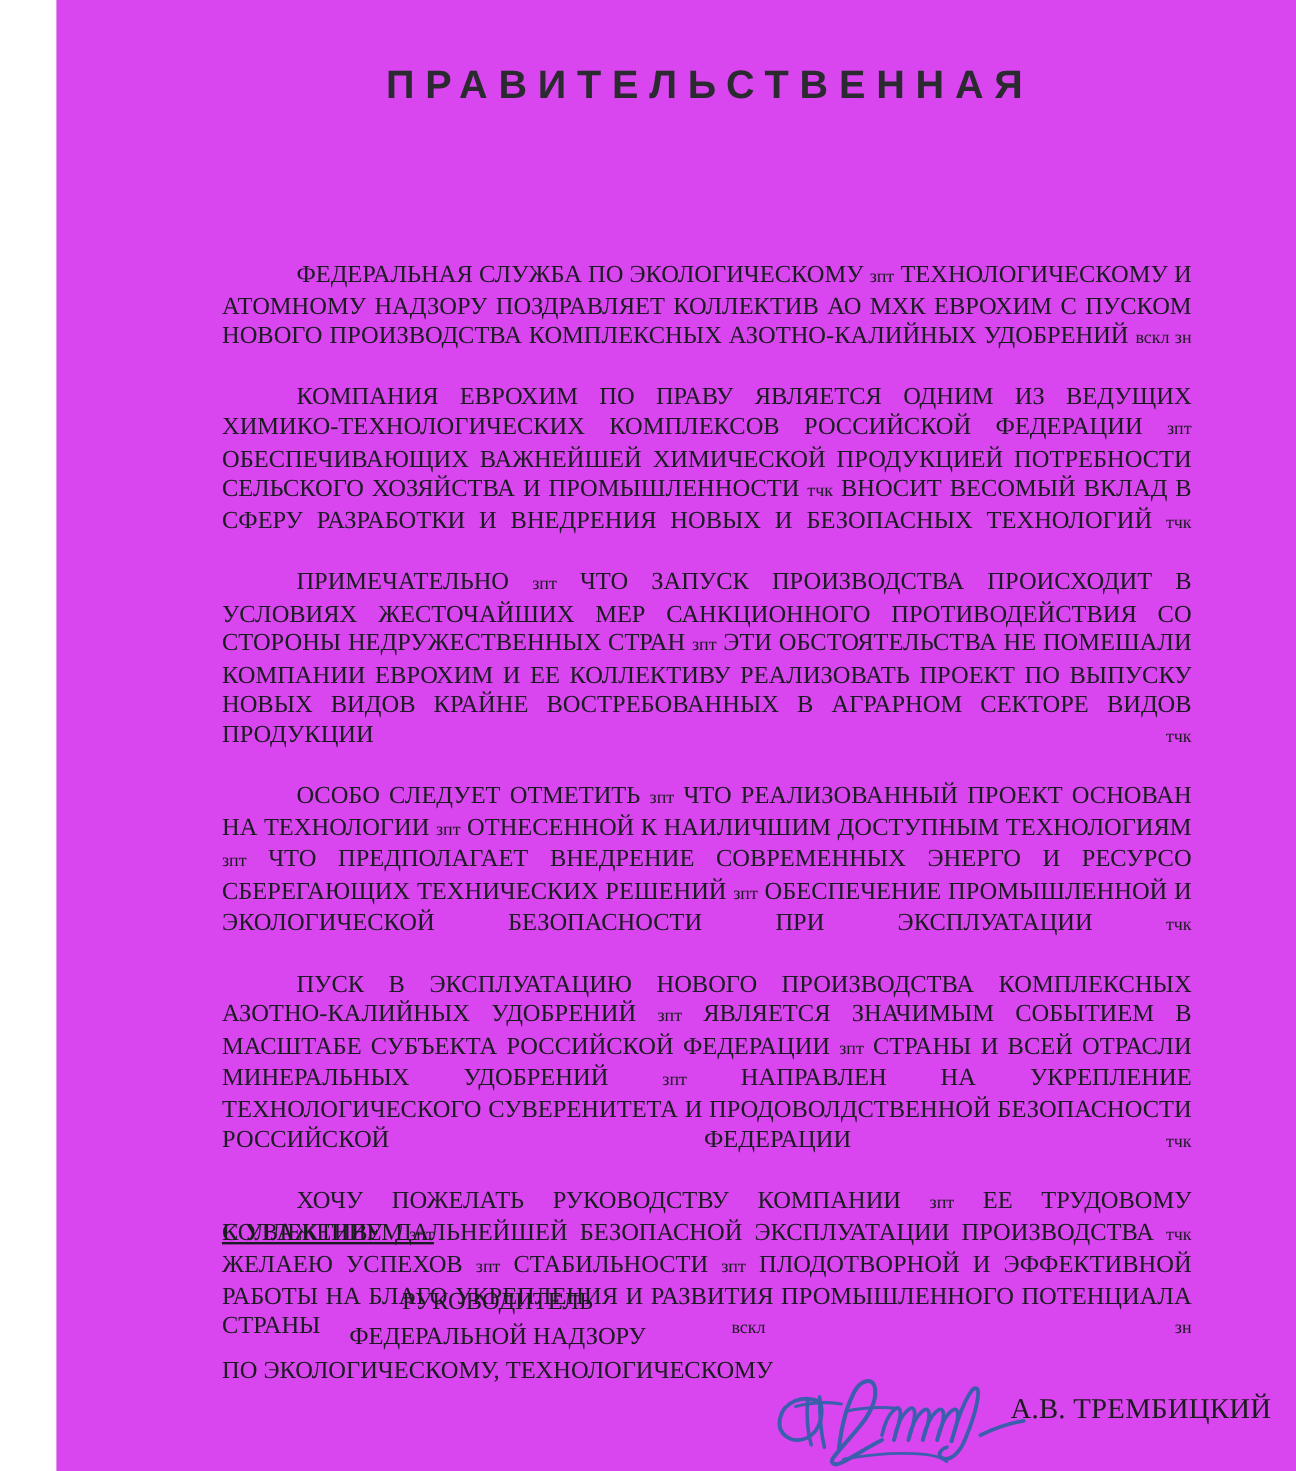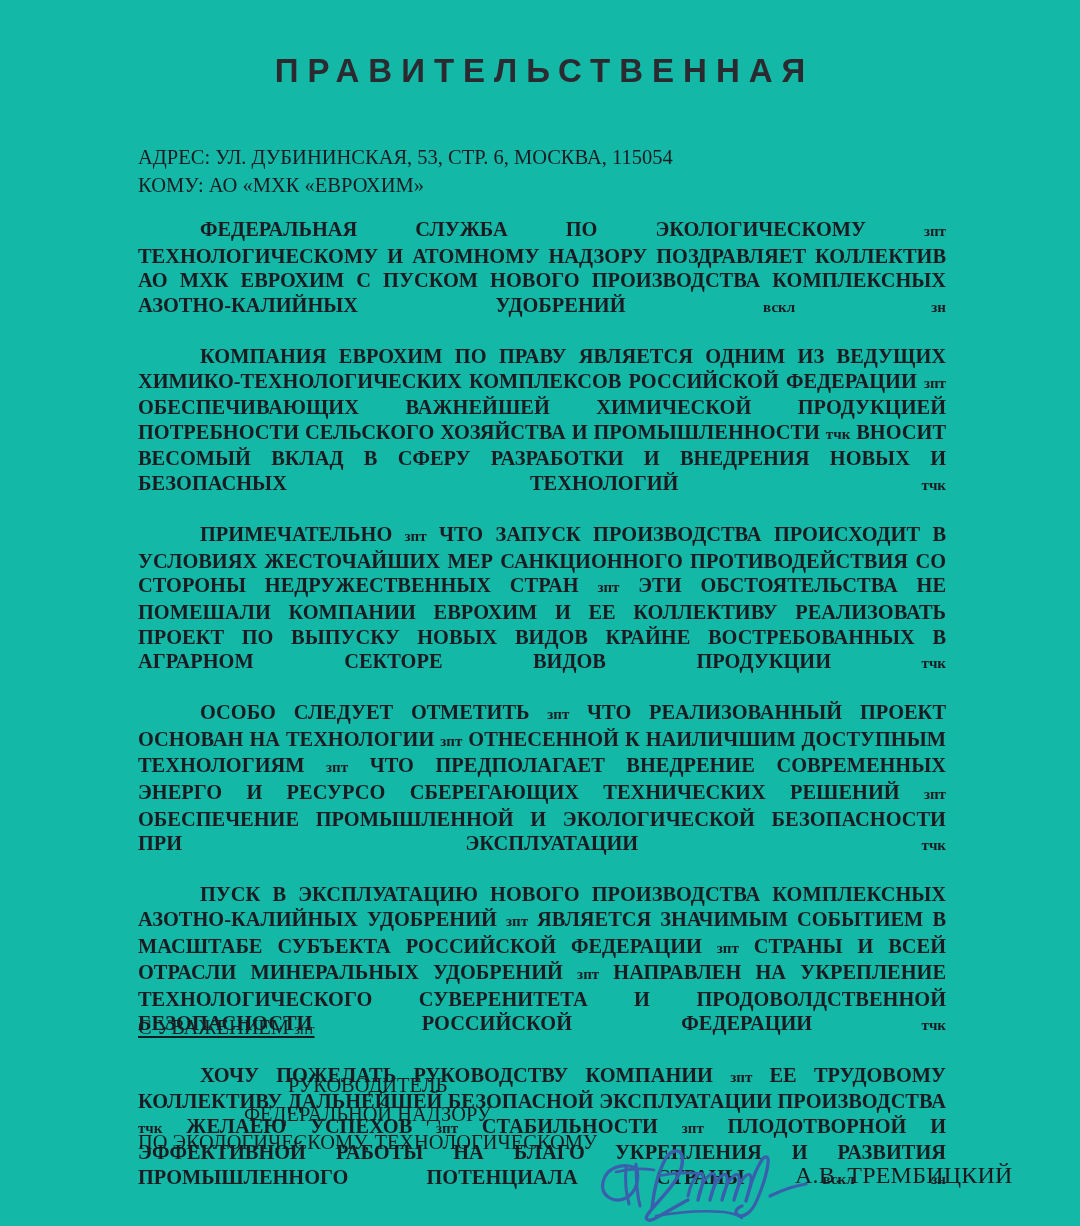--- a/index.html
+++ b/index.html
@@ -13,21 +13,22 @@
     height: 1226px;
     position: relative;
     font-family: "Liberation Serif", "DejaVu Serif", serif;
     color: #1b1b1f;
     overflow: hidden;
   }
 
   .page {
     position: absolute;
     inset: 0;
-    background: #14b8a6;
+    background: #d946ef;
+    margin-left: 47px;
   }
 
   
   .doc-title {
     position: absolute;
     top: 52px;
     left: 0;
     width: 1080px;
     text-align: center;
     font-family: "Liberation Sans", "DejaVu Sans", sans-serif;
@@ -49,21 +50,20 @@
     color: #1b1b22;
   }
   .addr-line { white-space: nowrap; }
 
   
   .body-block {
     position: absolute;
     top: 217px;
     left: 138px;
     width: 808px;
-    font-weight: bold;
   }
   .para {
     font-size: 20.4px;
     line-height: 24.6px;
     text-align: justify;
     text-justify: inter-word;
     text-indent: 62px;
     margin: 0;
     hyphens: none;
     color: #1b1b22;
@@ -118,24 +118,20 @@
     letter-spacing: 0.2px;
   }
 </style>
 </head>
 <body>
 
 <div class="page">
 
   <div class="doc-title">ПРАВИТЕЛЬСТВЕННАЯ</div>
 
-  <div class="addr-block">
-    <div class="addr-line">АДРЕС: УЛ. ДУБИНИНСКАЯ, 53, СТР. 6, МОСКВА, 115054</div>
-    <div class="addr-line">КОМУ: АО «МХК «ЕВРОХИМ»</div>
-  </div>
 
   <div class="body-block">
     <p class="para">ФЕДЕРАЛЬНАЯ СЛУЖБА ПО ЭКОЛОГИЧЕСКОМУ <span class="mk">зпт</span> ТЕХНОЛОГИЧЕСКОМУ И АТОМНОМУ НАДЗОРУ ПОЗДРАВЛЯЕТ КОЛЛЕКТИВ АО МХК ЕВРОХИМ С ПУСКОМ НОВОГО ПРОИЗВОДСТВА КОМПЛЕКСНЫХ АЗОТНО-КАЛИЙНЫХ УДОБРЕНИЙ <span class="mk">вскл зн</span></p>
     <p class="para">КОМПАНИЯ ЕВРОХИМ ПО ПРАВУ ЯВЛЯЕТСЯ ОДНИМ ИЗ ВЕДУЩИХ ХИМИКО-ТЕХНОЛОГИЧЕСКИХ КОМПЛЕКСОВ РОССИЙСКОЙ ФЕДЕРАЦИИ <span class="mk">зпт</span> ОБЕСПЕЧИВАЮЩИХ ВАЖНЕЙШЕЙ ХИМИЧЕСКОЙ ПРОДУКЦИЕЙ ПОТРЕБНОСТИ СЕЛЬСКОГО ХОЗЯЙСТВА И ПРОМЫШЛЕННОСТИ <span class="mk">тчк</span> ВНОСИТ ВЕСОМЫЙ ВКЛАД В СФЕРУ РАЗРАБОТКИ И ВНЕДРЕНИЯ НОВЫХ И БЕЗОПАСНЫХ ТЕХНОЛОГИЙ <span class="mk">тчк</span></p>
     <p class="para">ПРИМЕЧАТЕЛЬНО <span class="mk">зпт</span> ЧТО ЗАПУСК ПРОИЗВОДСТВА ПРОИСХОДИТ В УСЛОВИЯХ ЖЕСТОЧАЙШИХ МЕР САНКЦИОННОГО ПРОТИВОДЕЙСТВИЯ СО СТОРОНЫ НЕДРУЖЕСТВЕННЫХ СТРАН <span class="mk">зпт</span> ЭТИ ОБСТОЯТЕЛЬСТВА НЕ ПОМЕШАЛИ КОМПАНИИ ЕВРОХИМ И ЕЕ КОЛЛЕКТИВУ РЕАЛИЗОВАТЬ ПРОЕКТ ПО ВЫПУСКУ НОВЫХ ВИДОВ КРАЙНЕ ВОСТРЕБОВАННЫХ В АГРАРНОМ СЕКТОРЕ ВИДОВ ПРОДУКЦИИ <span class="mk">тчк</span></p>
     <p class="para">ОСОБО СЛЕДУЕТ ОТМЕТИТЬ <span class="mk">зпт</span> ЧТО РЕАЛИЗОВАННЫЙ ПРОЕКТ ОСНОВАН НА ТЕХНОЛОГИИ <span class="mk">зпт</span> ОТНЕСЕННОЙ К НАИЛИЧШИМ ДОСТУПНЫМ ТЕХНОЛОГИЯМ <span class="mk">зпт</span> ЧТО ПРЕДПОЛАГАЕТ ВНЕДРЕНИЕ СОВРЕМЕННЫХ ЭНЕРГО И РЕСУРСО СБЕРЕГАЮЩИХ ТЕХНИЧЕСКИХ РЕШЕНИЙ <span class="mk">зпт</span> ОБЕСПЕЧЕНИЕ ПРОМЫШЛЕННОЙ И ЭКОЛОГИЧЕСКОЙ БЕЗОПАСНОСТИ ПРИ ЭКСПЛУАТАЦИИ <span class="mk">тчк</span></p>
     <p class="para">ПУСК В ЭКСПЛУАТАЦИЮ НОВОГО ПРОИЗВОДСТВА КОМПЛЕКСНЫХ АЗОТНО-КАЛИЙНЫХ УДОБРЕНИЙ <span class="mk">зпт</span> ЯВЛЯЕТСЯ ЗНАЧИМЫМ СОБЫТИЕМ В МАСШТАБЕ СУБЪЕКТА РОССИЙСКОЙ ФЕДЕРАЦИИ <span class="mk">зпт</span> СТРАНЫ И ВСЕЙ ОТРАСЛИ МИНЕРАЛЬНЫХ УДОБРЕНИЙ <span class="mk">зпт</span> НАПРАВЛЕН НА УКРЕПЛЕНИЕ ТЕХНОЛОГИЧЕСКОГО СУВЕРЕНИТЕТА И ПРОДОВОЛДСТВЕННОЙ БЕЗОПАСНОСТИ РОССИЙСКОЙ ФЕДЕРАЦИИ <span class="mk">тчк</span></p>
     <p class="para">ХОЧУ ПОЖЕЛАТЬ РУКОВОДСТВУ КОМПАНИИ <span class="mk">зпт</span> ЕЕ ТРУДОВОМУ КОЛЛЕКТИВУ ДАЛЬНЕЙШЕЙ БЕЗОПАСНОЙ ЭКСПЛУАТАЦИИ ПРОИЗВОДСТВА <span class="mk">тчк</span> ЖЕЛАЕЮ УСПЕХОВ <span class="mk">зпт</span> СТАБИЛЬНОСТИ <span class="mk">зпт</span> ПЛОДОТВОРНОЙ И ЭФФЕКТИВНОЙ РАБОТЫ НА БЛАГО УКРЕПЛЕНИЯ И РАЗВИТИЯ ПРОМЫШЛЕННОГО ПОТЕНЦИАЛА СТРАНЫ <span class="mk">вскл зн</span></p>
   </div>
 

